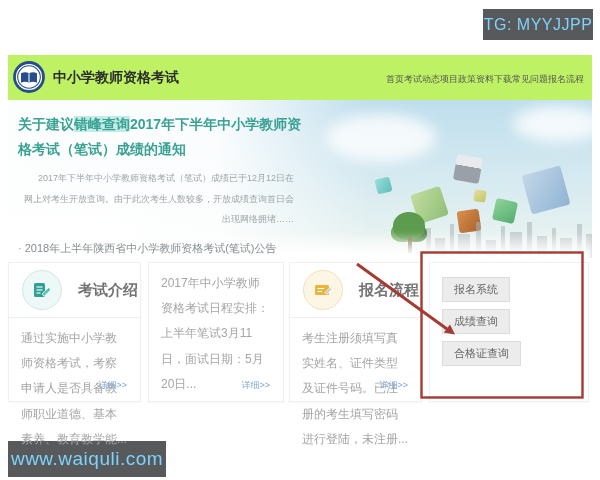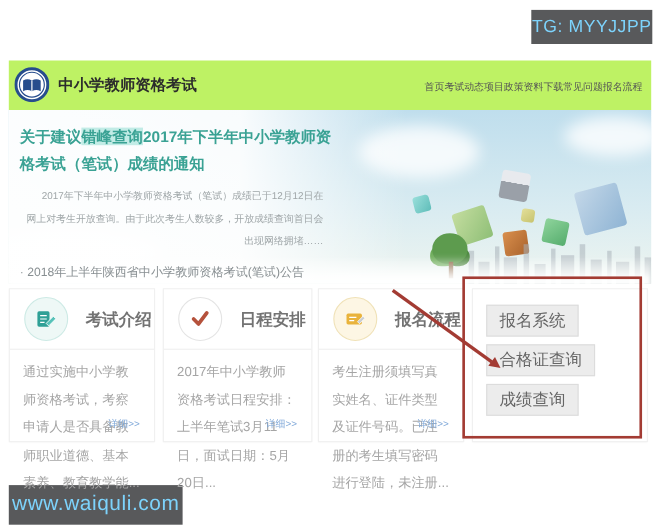--- a/index.html
+++ b/index.html
@@ -60,21 +60,21 @@
     border-bottom:1px solid #efefef;}
   .icon-circle{width:38px;height:38px;border-radius:50%;display:flex;align-items:center;justify-content:center;flex:0 0 auto;}
   .ic1{background:#eef8f6;border:1px solid #cdeae5;}
   .ic2{background:#ffffff;border:1px solid #e4e4e4;}
   .ic3{background:#fdf6e4;border:1px solid #f0e2b8;}
   .ic4{background:#eaf7fa;border:1px solid #c8e9f0;}
   .card-title{margin-left:16px;font-size:15px;font-weight:bold;color:#737373;}
   .card-body{padding:8px 12px 0 12px;font-size:12px;color:#a5a5a5;line-height:2.1;}
   .detail-link{position:absolute;right:13px;bottom:9px;font-size:9px;color:#7ea7d8;cursor:pointer;}
   .svc-buttons{display:flex;flex-wrap:wrap;gap:7px;padding:14px 10px 0 12px;}
-  .svc-buttons button{font-size:15px;color:#666;background:#ececec;border:1px solid #dcdcdc;
+  .svc-buttons button{font-size:11px;color:#666;background:#ececec;border:1px solid #dcdcdc;
     padding:4px 11px;cursor:pointer;font-family:inherit;}
 
   
   .annot{position:absolute;left:0;top:0;pointer-events:none;}
 </style>
 </head>
 <body>
 
 <div class="badge tg-badge">TG: MYYJJPP</div>
 <div class="badge wm-badge">www.waiquli.com</div>
@@ -157,28 +157,20 @@
           <polygon points="11,15 17.5,8.5 19.8,10.8 13.3,17.3" fill="#57c2b8" stroke="#fff" stroke-width="0.8"></polygon>
         </svg>
       </div>
       <div class="card-title">考试介绍</div>
     </div>
     <div class="card-body">通过实施中小学教师资格考试，考察申请人是否具备教师职业道德、基本素养、教育教学能...</div>
     <div class="detail-link">详细&gt;&gt;</div>
   </div>
 
   <div class="card card2">
-    <div class="card-head">
-      <div class="icon-circle ic2">
-        <svg width="22" height="22" viewBox="0 0 22 22">
-          <path d="M5 11 L9.5 15.5 L17 5.5" fill="none" stroke="#b5523c" stroke-width="3.4" stroke-linecap="round" stroke-linejoin="round"></path>
-        </svg>
-      </div>
-      <div class="card-title">日程安排</div>
-    </div>
     <div class="card-body">2017年中小学教师资格考试日程安排：上半年笔试3月11日，面试日期：5月20日...</div>
     <div class="detail-link">详细&gt;&gt;</div>
   </div>
 
   <div class="card card3">
     <div class="card-head">
       <div class="icon-circle ic3">
         <svg width="22" height="22" viewBox="0 0 22 22">
           <rect x="3" y="6" width="14" height="10" rx="1.5" fill="#e9b33c"></rect>
           <line x1="5.5" y1="9.5" x2="12" y2="9.5" stroke="#fff" stroke-width="1.1"></line>
@@ -188,22 +180,22 @@
       </div>
       <div class="card-title">报名流程</div>
     </div>
     <div class="card-body">考生注册须填写真实姓名、证件类型及证件号码。已注册的考生填写密码进行登陆，未注册...</div>
     <div class="detail-link">详细&gt;&gt;</div>
   </div>
 
   <div class="card card4">
     <div class="svc-buttons">
       <button>报名系统</button>
+      <button>成绩查询</button>
       <button>合格证查询</button>
-      <button>成绩查询</button>
     </div>
   </div>
 
 </div>
 
 <svg class="annot" width="600" height="480" viewBox="0 0 600 480">
   <rect x="421.5" y="252.5" width="161" height="145" fill="none" stroke="#a33b33" stroke-width="2.4"></rect>
   <line x1="357" y1="264" x2="447" y2="329" stroke="#a33b33" stroke-width="3"></line>
   <polygon points="455,334.5 443.9,332.6 450.0,324.6" fill="#a33b33"></polygon>
 </svg>

